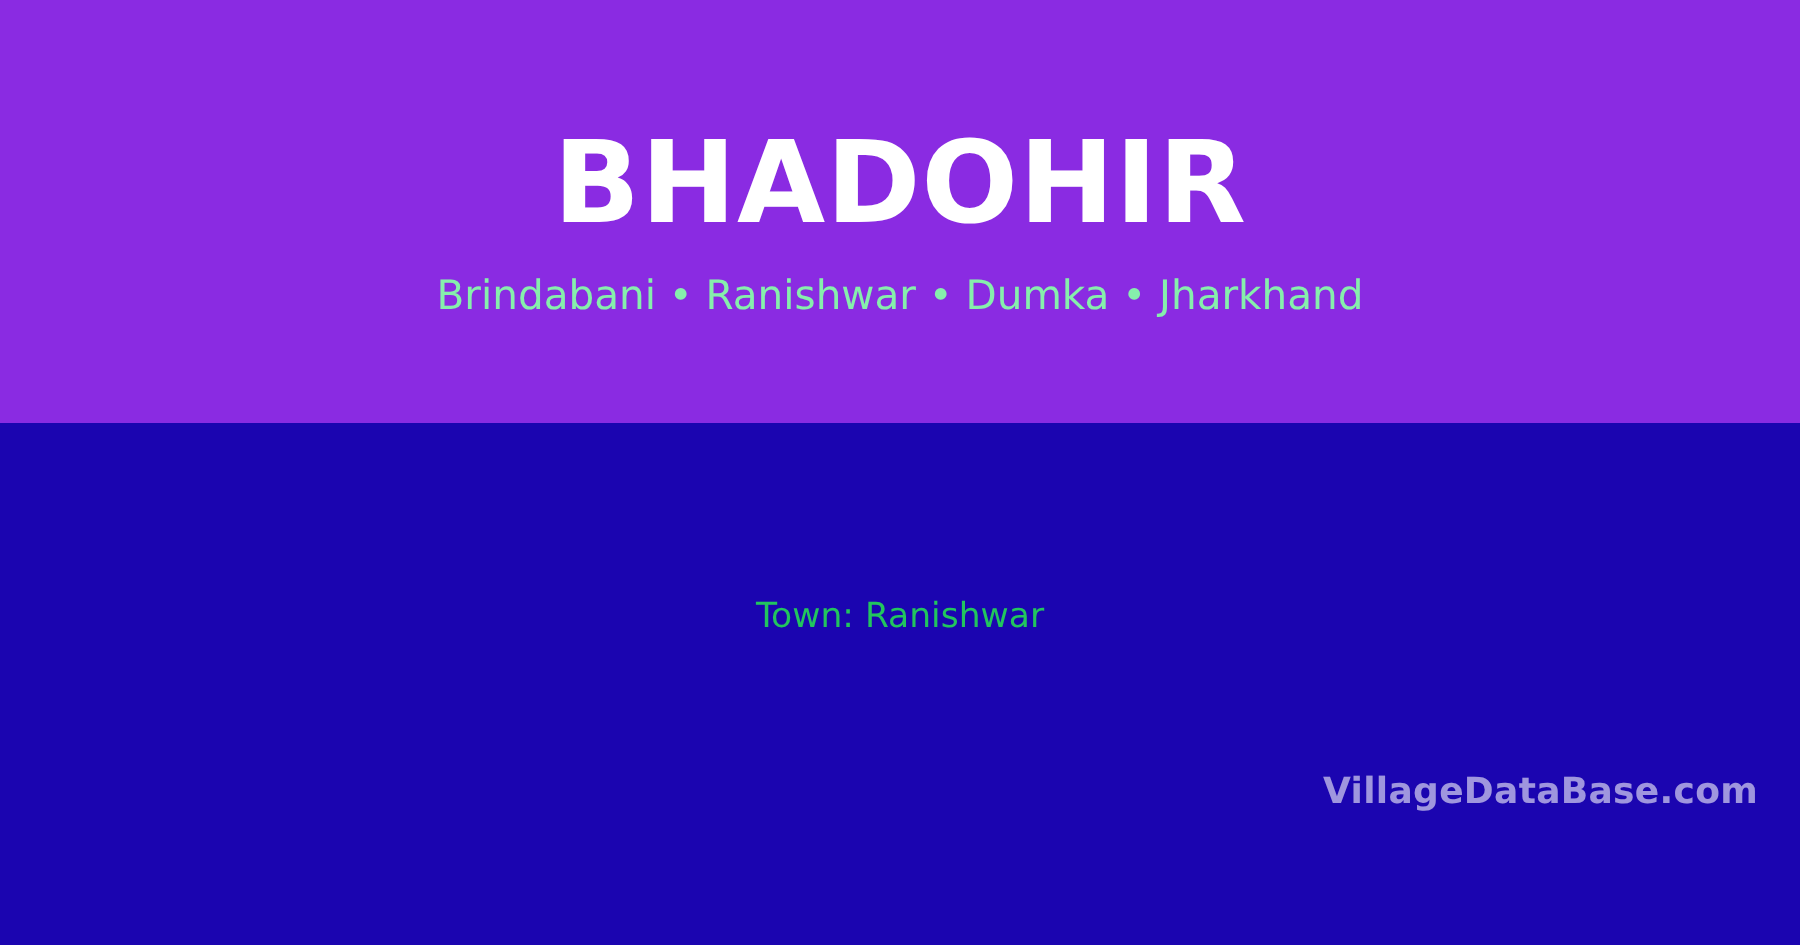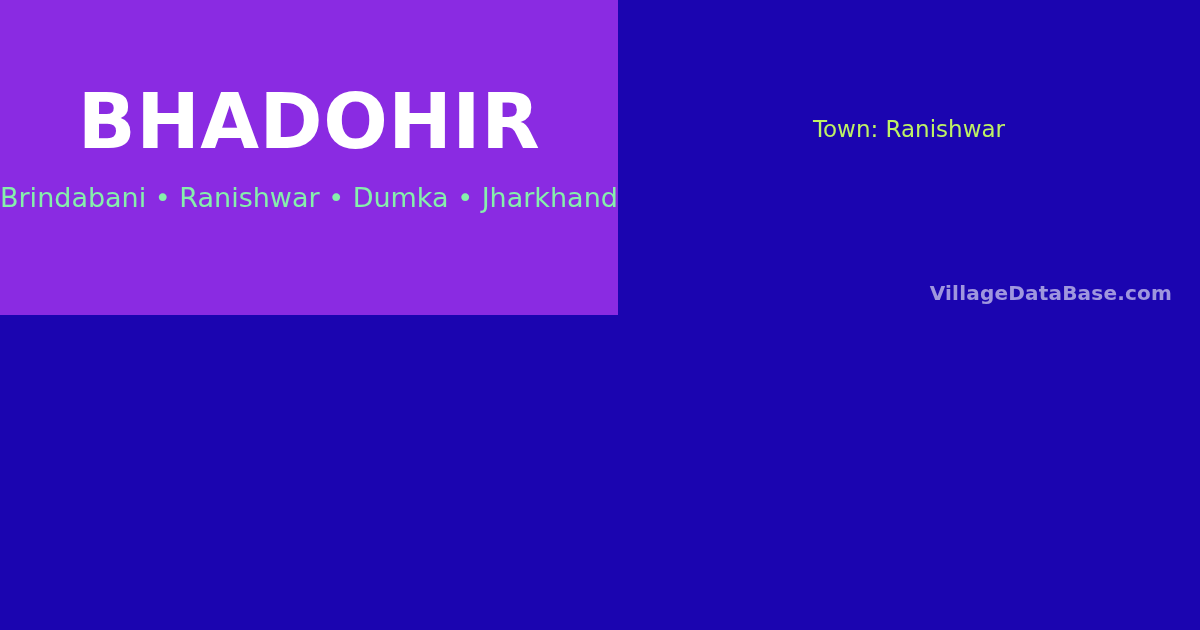--- a/index.html
+++ b/index.html
@@ -13,21 +13,21 @@
     overflow: hidden;
     font-family: "DejaVu Sans", "Liberation Sans", sans-serif;
     background: #1b05b0;
   }
 
   .card {
     position: relative;
     width: 1200px;
     height: 552px;
     display: flex;
-    flex-direction: row;
+    flex-direction: column;
   }
 
   
   .hero {
     position: relative;
     width: 100%;
     height: 315px;
     background: #8a2be2;
     box-sizing: border-box;
     display: flex;
@@ -74,42 +74,42 @@
     right: 0;
     top: 0;
     height: 260px;
     display: flex;
     align-items: center;
     justify-content: center;
   }
 
   .detail-line {
     margin: 0;
-    color: #bef264;
+    color: #22c55e;
     font-size: 23px;
     font-weight: 400;
     line-height: 1.3;
     text-align: center;
     white-space: nowrap;
   }
 
   
   .footer {
     position: absolute;
     right: 28px;
     bottom: 10px;
     display: flex;
     align-items: flex-end;
     justify-content: flex-end;
   }
 
   .watermark {
     margin: 0;
     color: rgba(255, 255, 255, 0.58);
-    font-size: 20px;
+    font-size: 24px;
     font-weight: 700;
     letter-spacing: 0.2px;
     line-height: 1.2;
     white-space: nowrap;
   }
 </style>
 </head>
 <body>
 
 <div class="card">

